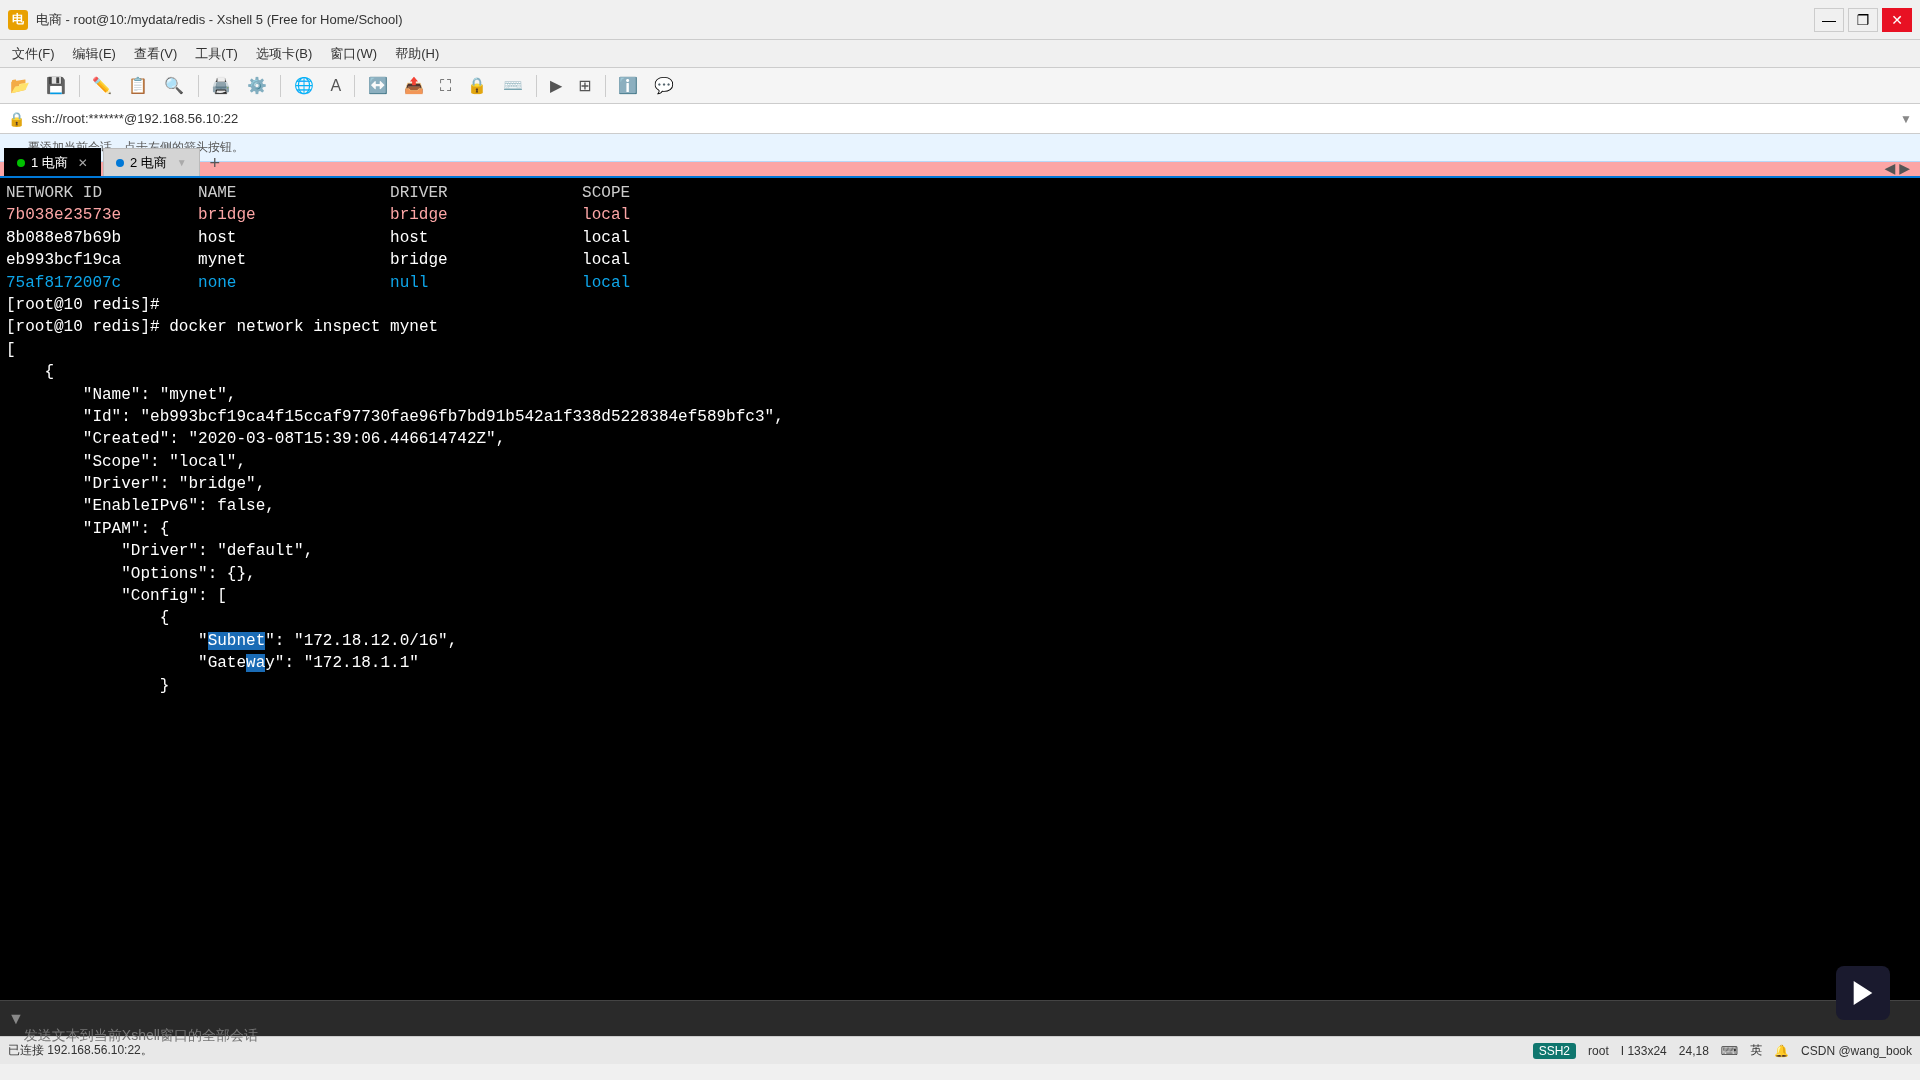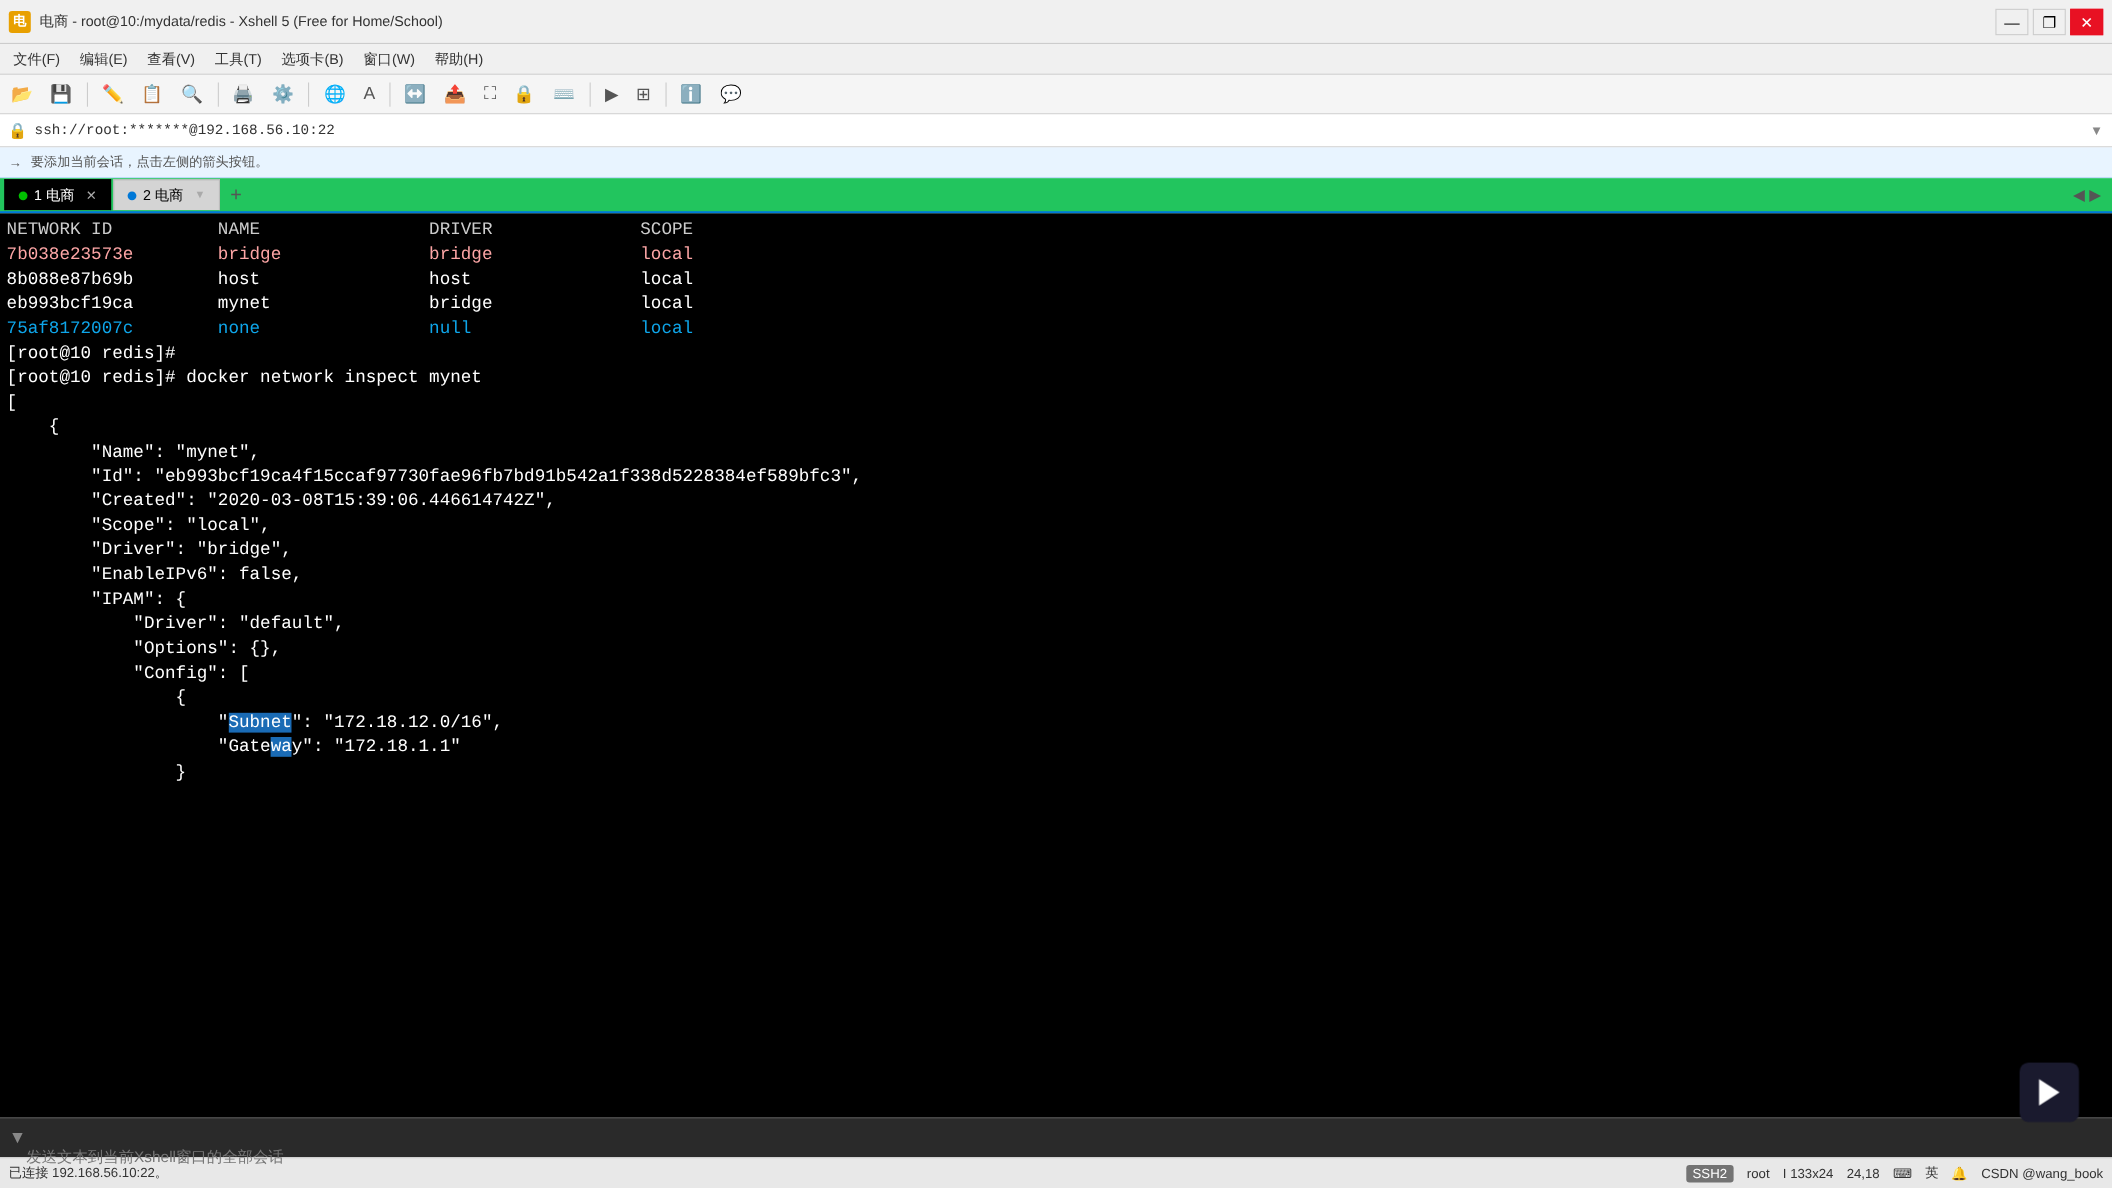--- a/index.html
+++ b/index.html
@@ -88,42 +88,42 @@
     .address-bar {
       height: 30px;
       background: #fff;
       display: flex;
       align-items: center;
       padding: 0 8px;
       border-bottom: 1px solid #ccc;
       gap: 6px;
     }
     .addr-icon { font-size: 14px; color: #888; }
-    .addr-text { font-size: 13px; color: #333; flex: 1; font-family: Liberation Mono, monospace; }
+    .addr-text { font-size: 13px; color: #333; flex: 1; }
     .addr-arrow { font-size: 12px; color: #888; }
 
     
     .hint-bar {
       height: 28px;
       background: #e8f4ff;
       display: flex;
       align-items: center;
       padding: 0 8px;
       border-bottom: 1px solid #b8d8f8;
       font-size: 12px;
       color: #555;
       gap: 8px;
     }
 
     
     .tab-bar {
-      height: 32px;
-      background: #22c55e;
-      display: flex;
-      align-items: center;
+      height: 16px;
+      background: #fca5a5;
+      display: flex;
+      align-items: flex-end;
       padding: 0 4px;
       border-bottom: 2px solid #0078d7;
     }
     .tab {
       height: 28px;
       padding: 0 12px;
       display: flex;
       align-items: center;
       gap: 6px;
       font-size: 13px;
@@ -197,21 +197,21 @@
       align-items: center;
       padding: 0 8px;
       border-top: 1px solid #ccc;
       font-size: 12px;
       color: #333;
       justify-content: space-between;
     }
     .status-left { display: flex; align-items: center; gap: 4px; }
     .status-right { display: flex; align-items: center; gap: 12px; }
     .status-pill {
-      background: #737373;
+      background: #0f766e;
       color: white;
       padding: 1px 6px;
       border-radius: 3px;
       font-size: 12px;
     }
 
     
     .floating-btn {
       position: fixed;
       bottom: 60px;

